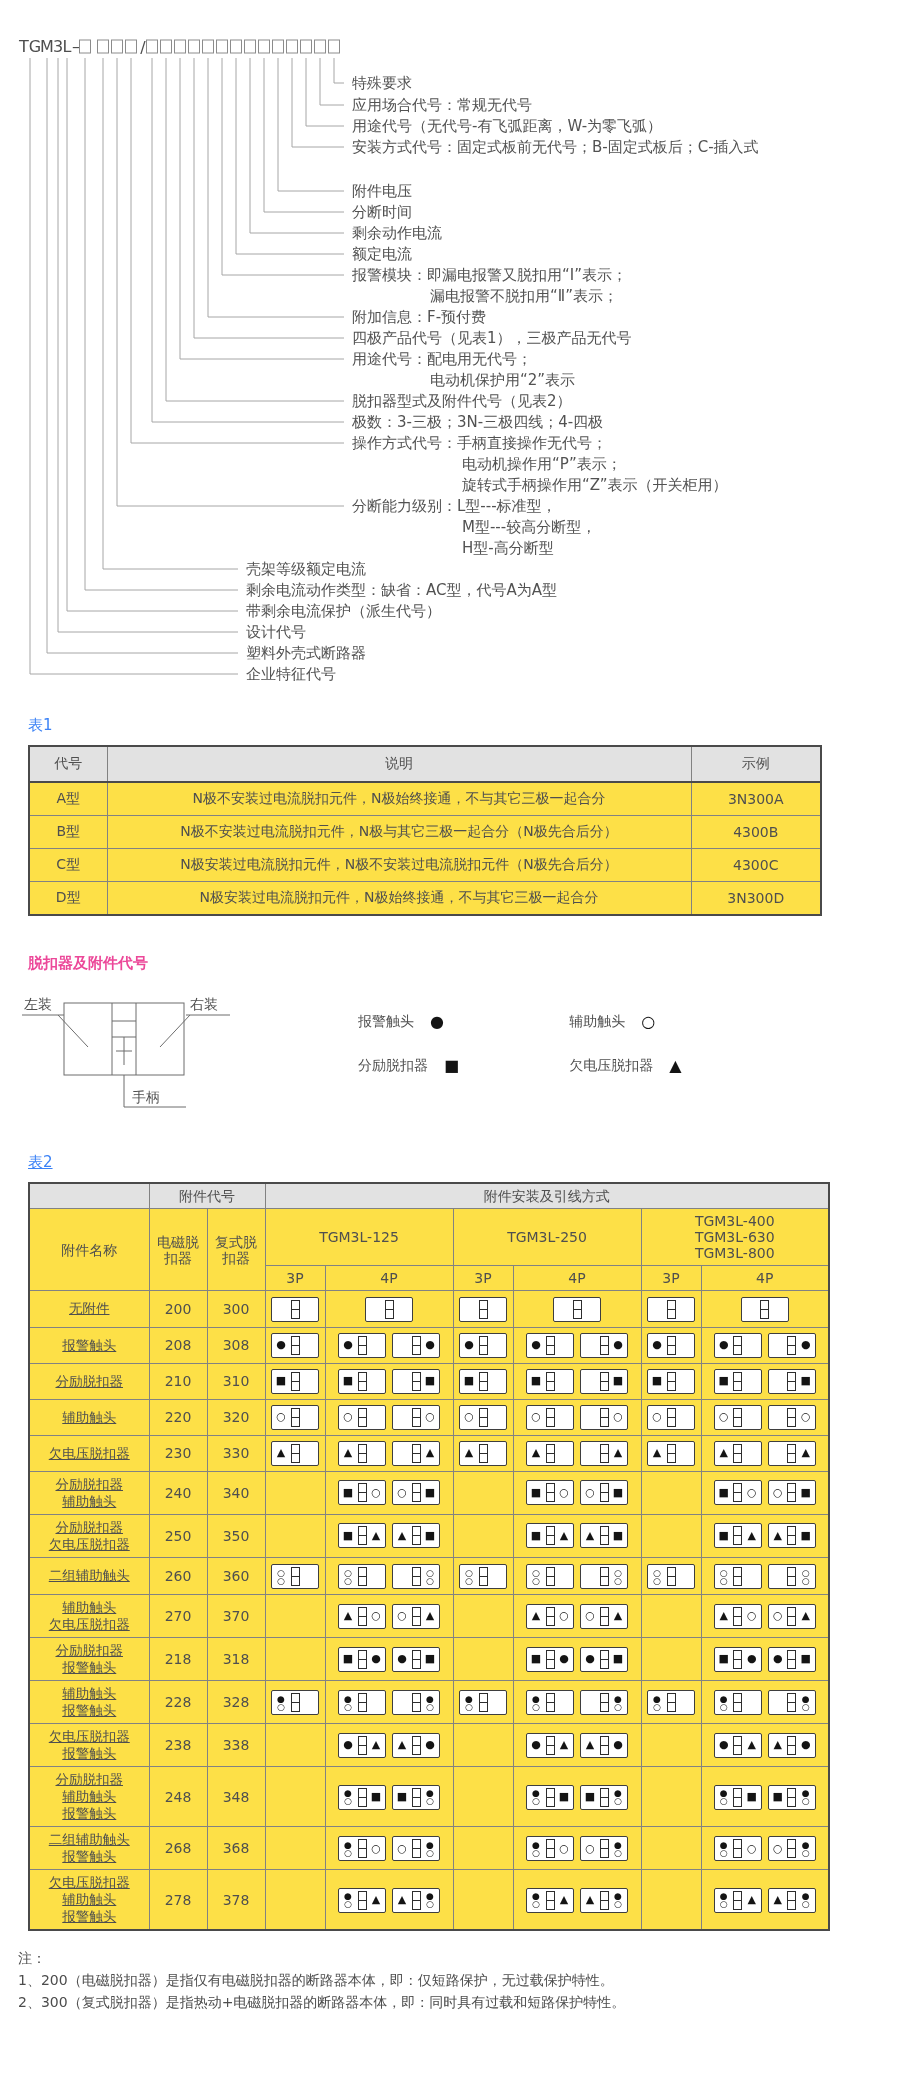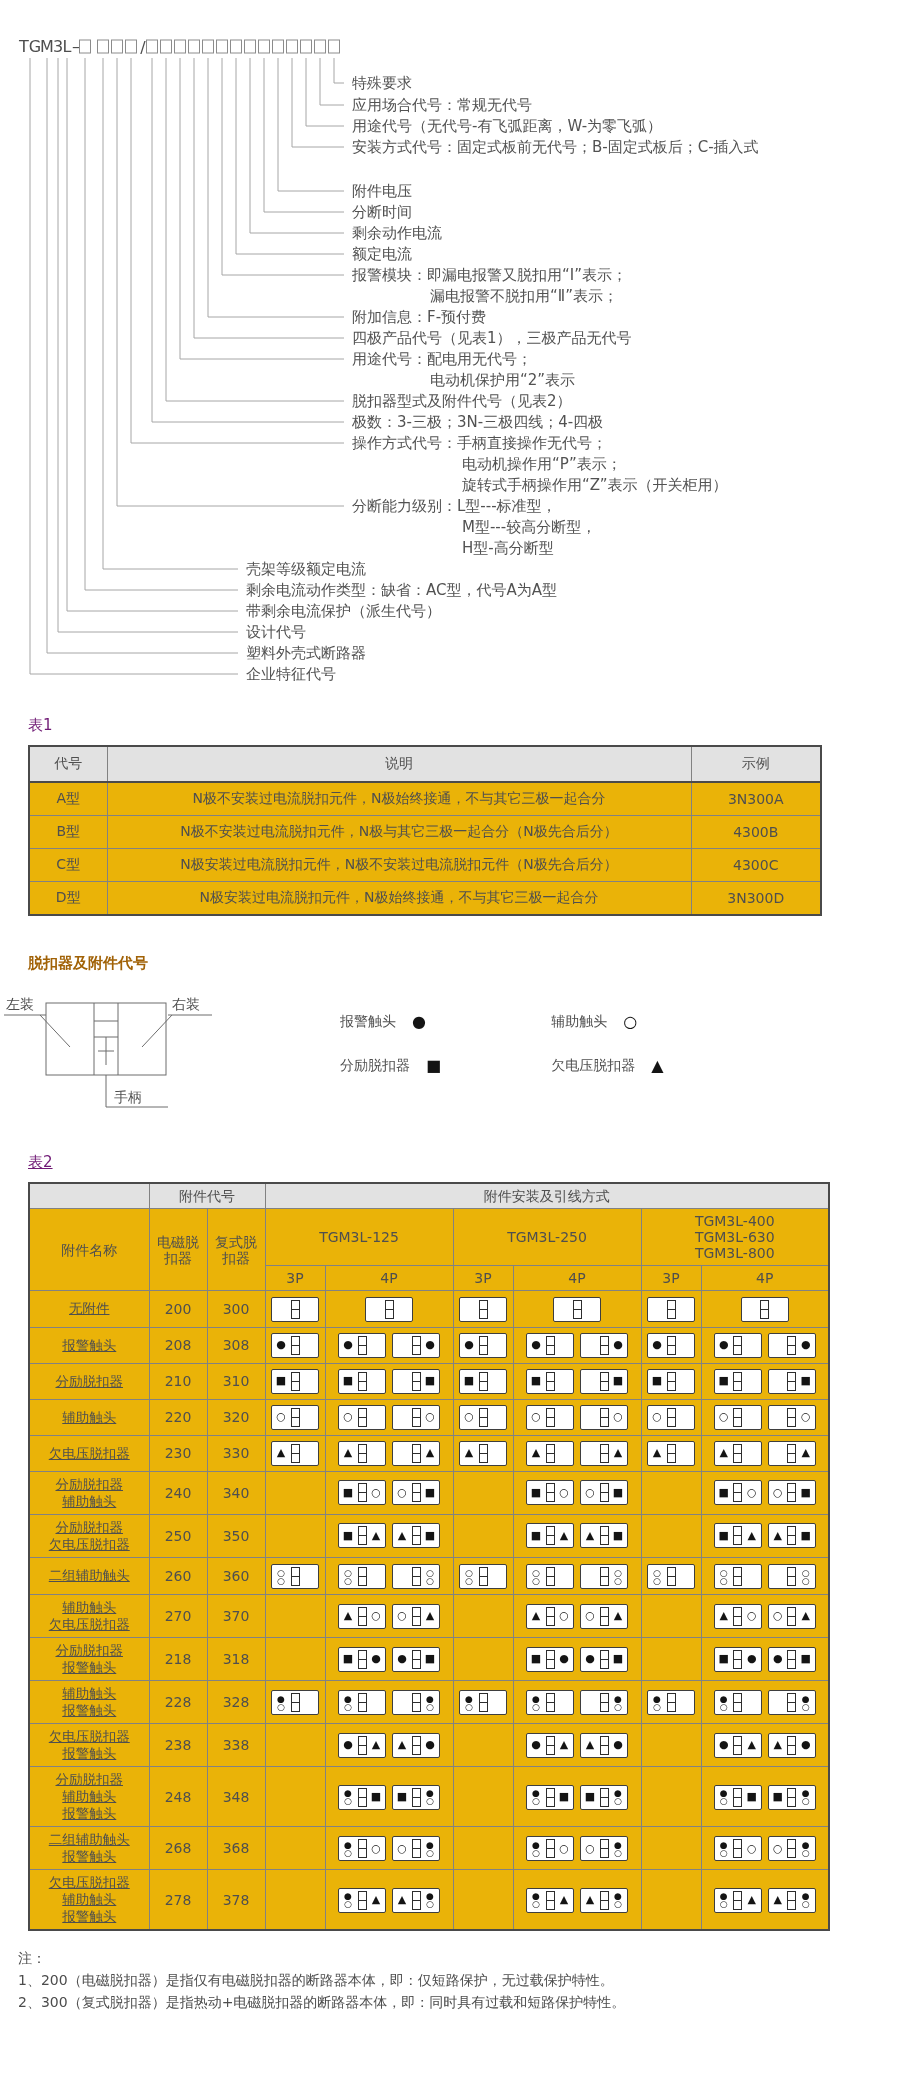--- a/index.html
+++ b/index.html
@@ -6,45 +6,45 @@
   body{width:900px;font-family:"DejaVu Sans","Liberation Sans",sans-serif;color:#4c4c4c;}
   .wrap{padding:0 0 30px 0;}
   .indent{margin-left:28px;}
   
   #model-svg{display:block;}
   .mhdr{font-size:16px;fill:#4e4e4e;font-family:"DejaVu Sans",sans-serif;}
   .mlab{font-size:15px;fill:#525252;}
   .mline{fill:none;stroke:#a6a6a6;stroke-width:1;}
   .mbox{fill:none;stroke:#8c8c8c;stroke-width:1;}
   
-  .tcap{font-size:15px;color:#701a75;margin:18px 0 10px 28px;}
-  .sechead{font-size:15px;font-weight:bold;color:#a16207;margin:38px 0 12px 28px;}
+  .tcap{font-size:15px;color:#3b82f6;margin:18px 0 10px 28px;}
+  .sechead{font-size:15px;font-weight:bold;color:#ec4899;margin:38px 0 12px 28px;}
   
-  table.dtable{border-collapse:collapse;table-layout:fixed;font-size:14px;color:#4f4f4f;background:#eab308;}
+  table.dtable{border-collapse:collapse;table-layout:fixed;font-size:14px;color:#4f4f4f;background:#fde047;}
   table.dtable th,table.dtable td{border:1px solid #828282;padding:4px 3px;text-align:center;vertical-align:middle;font-weight:normal;}
   table.dtable{border:2px solid #4a4a4a;}
   .hdr{background:#e2e2e2;}
   #table1 th{height:26px;}
   #table1 td{height:24px;}
   #table1 thead th{border-bottom:2px solid #4a4a4a;}
   #table2 .namecell{line-height:17px;font-size:13.5px;text-decoration:underline;}
   #table2 td.diacell{padding:5px 2px;}
   #table2 th{line-height:16px;font-size:14px;}
   
   .dgroup{display:inline-flex;gap:6px;align-items:center;justify-content:center;}
   .mdia{display:inline-flex;align-items:center;justify-content:space-between;width:48px;height:25px;
         border:1px solid #3e3e3e;border-radius:2px;background:#fff;padding:0 3px;box-sizing:border-box;}
   .mslot{width:12px;display:flex;flex-direction:column;align-items:center;justify-content:center;color:#141414;}
   .mslot .g{font-size:11px;line-height:10px;}
   .mslot.double .g{font-size:9px;line-height:8px;}
   .mhandle{width:9px;height:19px;border:1.5px solid #2d2d2d;box-sizing:border-box;display:flex;flex-direction:column;}
   .mhandle::before{content:"";flex:1;border-bottom:1.5px solid #2d2d2d;}
   .mhandle::after{content:"";flex:1;}
   
-  .accrow{display:flex;align-items:flex-start;}
+  .accrow{display:flex;align-items:flex-start;margin-left:18px;}
   #inst-svg text{font-size:14px;fill:#4f4f4f;}
   #inst-svg line,#inst-svg polyline,#inst-svg rect{stroke:#6d6d6d;stroke-width:1;fill:none;}
   .legend{display:grid;grid-template-columns:auto auto;column-gap:110px;row-gap:26px;margin:28px 0 0 90px;}
   .lg-item{display:flex;align-items:center;gap:16px;font-size:14px;color:#4f4f4f;}
   .lg-sym{font-size:16px;color:#141414;line-height:16px;}
   
   .notes{margin:16px 0 0 18px;font-size:14px;color:#4c4c4c;line-height:22px;}
 </style>
 </head>
 <body>

